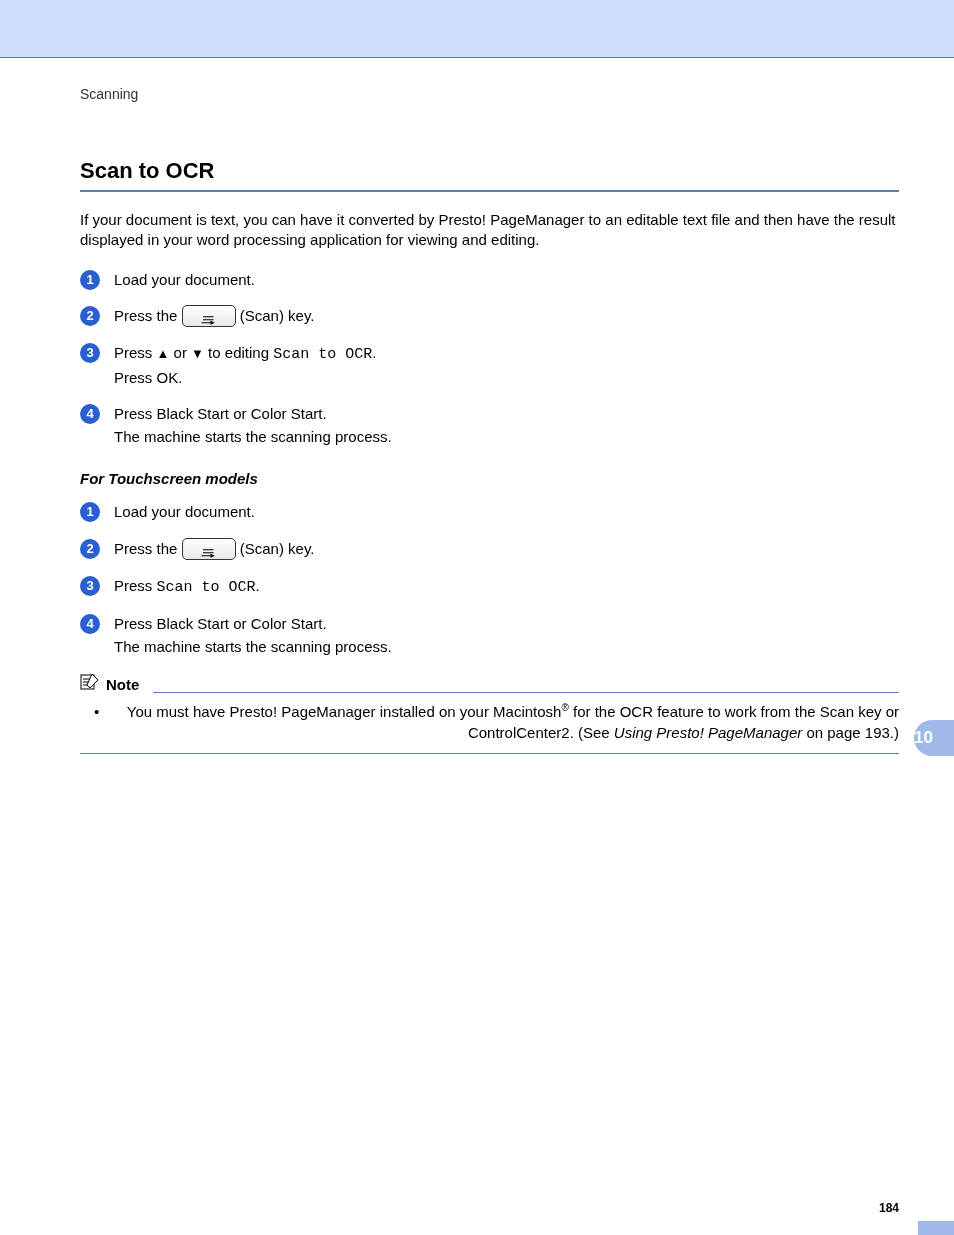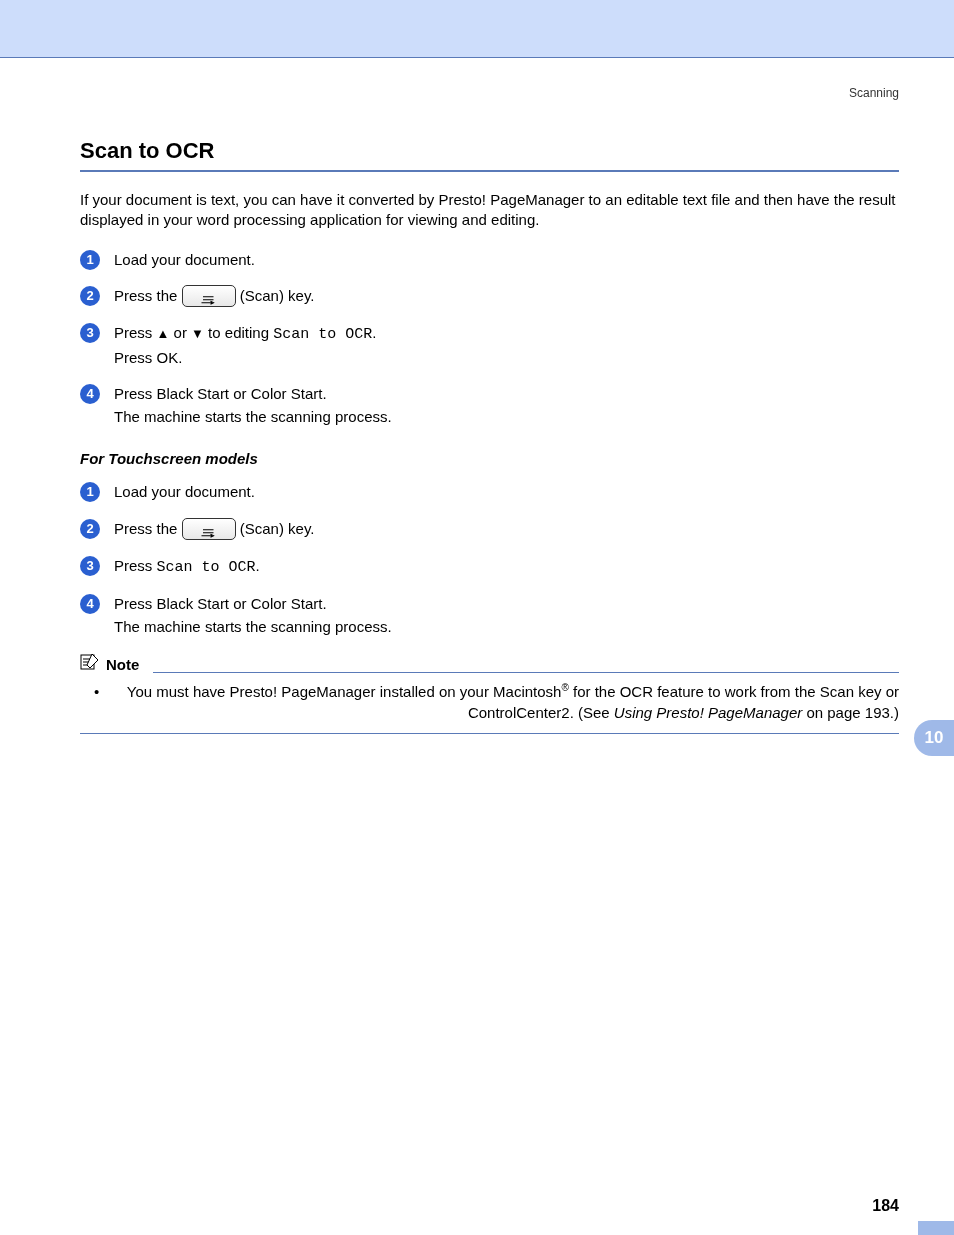--- a/index.html
+++ b/index.html
@@ -14,24 +14,24 @@
   .top-banner {
     height: 58px;
     background: #cdddfb;
     border-bottom: 1px solid #5a7ab8;
   }
   .page {
     padding: 28px 55px 0 80px;
     position: relative;
   }
   .running-head {
-    text-align: right;
-    font-size: 12px;
+    text-align: left;
+    font-size: 14px;
     color: #333;
-    margin-bottom: 38px;
+    margin-bottom: 56px;
   }
   h1.section-title {
     font-size: 22px;
     font-weight: bold;
     margin: 0 0 6px 0;
   }
   .title-rule {
     height: 2px;
     background: #5a7ab8;
     margin-bottom: 18px;
@@ -132,33 +132,33 @@
   .chapter-tab {
     position: absolute;
     right: 0;
     top: 662px;
     width: 40px;
     height: 36px;
     background: #9fb9e8;
     color: #fff;
     font-size: 17px;
     font-weight: bold;
-    text-align: center;
+    text-align: left;
     line-height: 36px;
     border-radius: 18px 0 0 18px;
   }
   .footer {
     position: absolute;
     bottom: 0;
     right: 0;
     width: 100%;
   }
   .page-number {
     text-align: right;
-    font-size: 16px;
+    font-size: 12px;
     font-weight: bold;
     padding-right: 55px;
     margin-bottom: 6px;
   }
   .footer-accent {
     height: 14px;
     background: #fff;
   }
   .footer-accent .bar {
     float: right;

